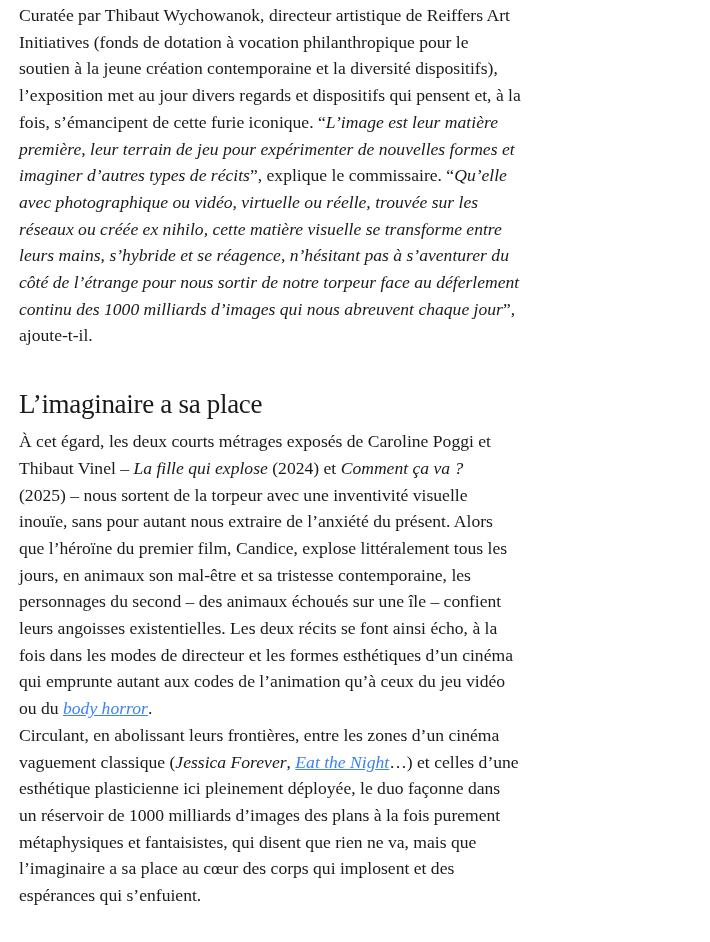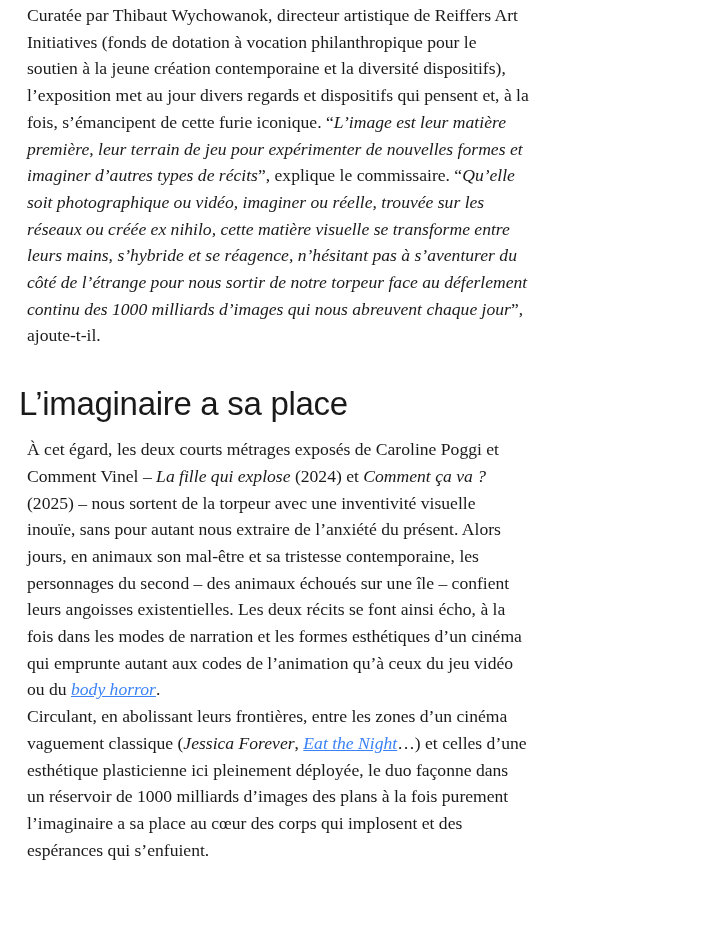--- a/index.html
+++ b/index.html
@@ -7,72 +7,74 @@
   .article {
     position: relative;
     padding: 0 0 0 19px;
     width: 600px;
     color: #1a1a1a;
     font-family: "Liberation Serif", "DejaVu Serif", serif;
     font-size: 17.6px;
     line-height: 26.7px;
   }
   .article p { margin: 0; }
-  .line { display: block; white-space: nowrap; margin-left: 8px; }
+  .line { display: block; white-space: nowrap; }
   .p1 { padding-top: 2px; }
   .heading {
-    font-family: Liberation Sans, sans-serif;
+    font-family: Liberation Serif, serif;
     font-weight: normal;
-    font-size: 33px;
+    font-size: 27px;
     line-height: 32px;
-    margin: 39px 0 16px 0;
+    margin: 39px 0 8px 0;
     color: #1a1a1a;
     letter-spacing: -0.3px;
   }
   .p2 { margin-top: 0; }
   .p3 { margin-top: 26.7px; }
   em { }
   a { color: #3b82f6; text-decoration: underline; }
 </style>
 </head>
 <body>
 
 <div class="article">
   <p class="p1">
     <span class="line">Curatée par Thibaut Wychowanok, directeur artistique de Reiffers Art</span>
     <span class="line">Initiatives (fonds de dotation à vocation philanthropique pour le</span>
     <span class="line">soutien à la jeune création contemporaine et la diversité dispositifs),</span>
     <span class="line">l’exposition met au jour divers regards et dispositifs qui pensent et, à la</span>
     <span class="line"><span>fois, s’émancipent de cette furie iconique. “</span><em>L’image est leur matière</em></span>
     <span class="line"><em>première, leur terrain de jeu pour expérimenter de nouvelles formes et</em></span>
     <span class="line"><em>imaginer d’autres types de récits</em><span>”, explique le commissaire. “</span><em>Qu’elle</em></span>
-    <span class="line"><em>soit photographique ou vidéo, imaginer ou réelle, trouvée sur les</em></span>
+    <span class="line"><em>avec photographique ou vidéo, virtuelle ou réelle, trouvée sur les</em></span>
     <span class="line"><em>réseaux ou créée ex nihilo, cette matière visuelle se transforme entre</em></span>
     <span class="line"><em>leurs mains, s’hybride et se réagence, n’hésitant pas à s’aventurer du</em></span>
     <span class="line"><em>côté de l’étrange pour nous sortir de notre torpeur face au déferlement</em></span>
     <span class="line"><em>continu des 1000 milliards d’images qui nous abreuvent chaque jour</em><span>”,</span></span>
     <span class="line">ajoute-t-il.</span>
   </p>
 
   <h2 class="heading">L’imaginaire a sa place</h2>
 
   <p class="p2">
     <span class="line">À cet égard, les deux courts métrages exposés de Caroline Poggi et</span>
-    <span class="line"><span>Comment Vinel – </span><em>La fille qui explose</em><span> (2024) et </span><em>Comment ça va ?</em></span>
+    <span class="line"><span>Thibaut Vinel – </span><em>La fille qui explose</em><span> (2024) et </span><em>Comment ça va ?</em></span>
     <span class="line">(2025) – nous sortent de la torpeur avec une inventivité visuelle</span>
     <span class="line">inouïe, sans pour autant nous extraire de l’anxiété du présent. Alors</span>
+    <span class="line">que l’héroïne du premier film, Candice, explose littéralement tous les</span>
     <span class="line">jours, en animaux son mal-être et sa tristesse contemporaine, les</span>
     <span class="line">personnages du second – des animaux échoués sur une île – confient</span>
     <span class="line">leurs angoisses existentielles. Les deux récits se font ainsi écho, à la</span>
-    <span class="line">fois dans les modes de narration et les formes esthétiques d’un cinéma</span>
+    <span class="line">fois dans les modes de directeur et les formes esthétiques d’un cinéma</span>
     <span class="line">qui emprunte autant aux codes de l’animation qu’à ceux du jeu vidéo</span>
     <span class="line"><span>ou du </span><a href="#"><em>body horror</em></a><span>.</span></span>
   </p>
 
   <p class="p3">
     <span class="line">Circulant, en abolissant leurs frontières, entre les zones d’un cinéma</span>
     <span class="line"><span>vaguement classique (</span><em>Jessica Forever</em><span>, </span><a href="#"><em>Eat the Night</em></a><span>…) et celles d’une</span></span>
     <span class="line">esthétique plasticienne ici pleinement déployée, le duo façonne dans</span>
     <span class="line">un réservoir de 1000 milliards d’images des plans à la fois purement</span>
+    <span class="line">métaphysiques et fantaisistes, qui disent que rien ne va, mais que</span>
     <span class="line">l’imaginaire a sa place au cœur des corps qui implosent et des</span>
     <span class="line">espérances qui s’enfuient.</span>
   </p>
 </div>
 
 </body></html>

